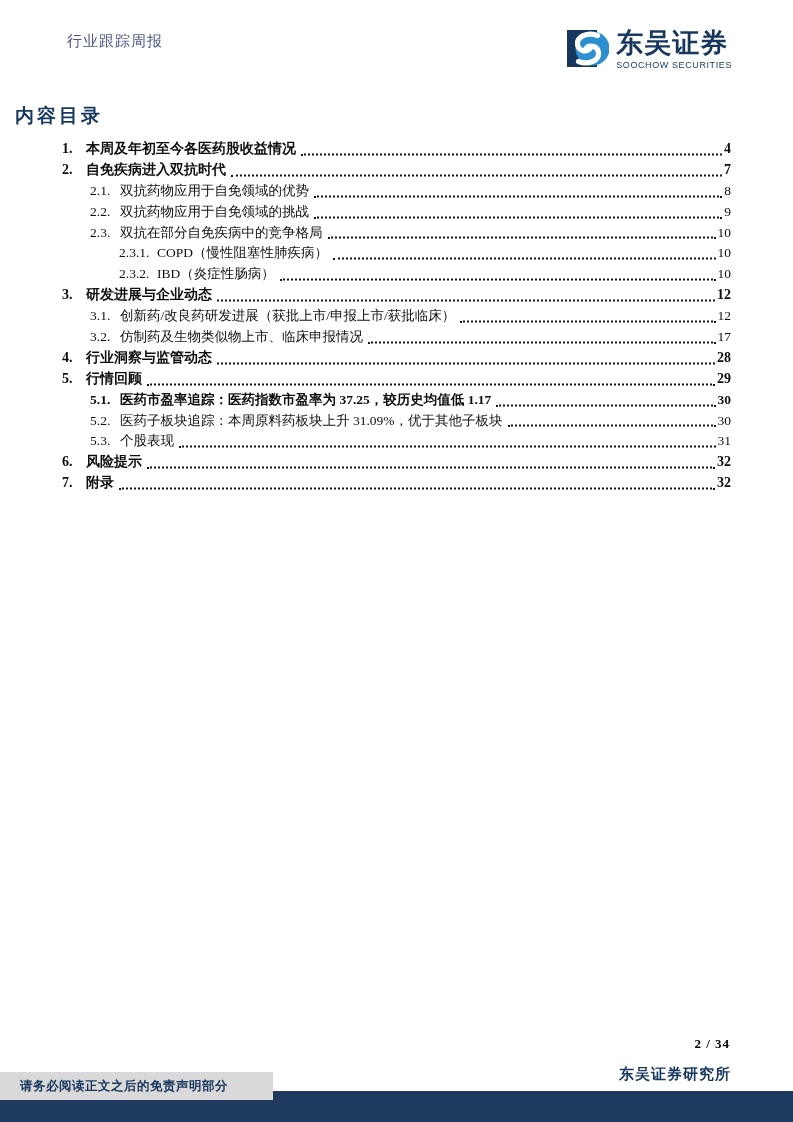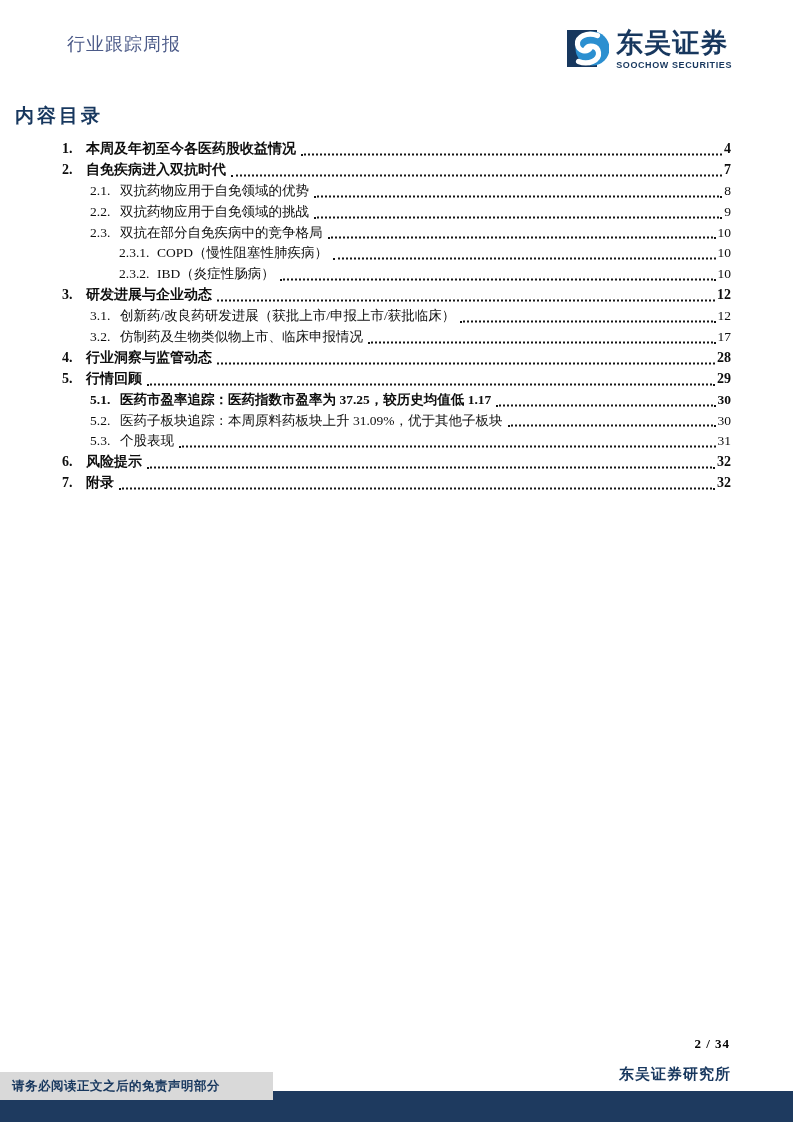--- a/index.html
+++ b/index.html
@@ -15,34 +15,34 @@
     width:793px;height:1122px;
     margin:0 auto;
     background:#ffffff;
     font-family:"Liberation Serif","DejaVu Serif",serif;
     overflow:hidden;
   }
 
   
   .report-type{
     position:absolute;left:67px;top:32px;
-    font-size:18px;color:#4b5a88;letter-spacing:1px;font-family:Liberation Mono, monospace;
+    font-size:15px;color:#4b5a88;letter-spacing:1px;font-family:Liberation Mono, monospace;
   }
   .logo{
     position:absolute;top:29px;right:61px;
     display:flex;align-items:flex-start;gap:7px;
   }
   .logo-text{display:flex;flex-direction:column;}
   .logo-cn{
     font-size:27px;line-height:1.05;color:var(--navy);
     font-weight:600;letter-spacing:1px;white-space:nowrap;
   }
   .logo-en{
     font-family:"Liberation Sans","DejaVu Sans",sans-serif;
-    font-size:9px;font-weight:bold;color:var(--navy);
+    font-size:9px;font-weight:normal;color:var(--navy);
     letter-spacing:0.6px;margin-top:3px;white-space:nowrap;
   }
 
   
   .toc-title{
     position:absolute;top:103px;left:0;width:100%;
     margin:0;
     font-size:19px;font-weight:bold;color:var(--navy);
     letter-spacing:3px;
     padding-left:15px;
@@ -89,21 +89,21 @@
   }
   .footer-bar{
     position:absolute;left:0;top:1091px;
     width:793px;height:31px;background:var(--bar);
   }
   .disclaimer{
     position:absolute;left:0;top:1072px;
     width:273px;height:28px;box-sizing:border-box;
     background:var(--graybox);
     color:var(--navy);font-weight:bold;font-size:12.5px;
-    line-height:28px;padding-left:12px;
+    line-height:28px;padding-left:20px;
     letter-spacing:0.5px;white-space:nowrap;overflow:hidden;
   }
 </style>
 </head>
 <body>
 
 <div class="page">
 
   <span class="report-type">行业跟踪周报</span>
 

